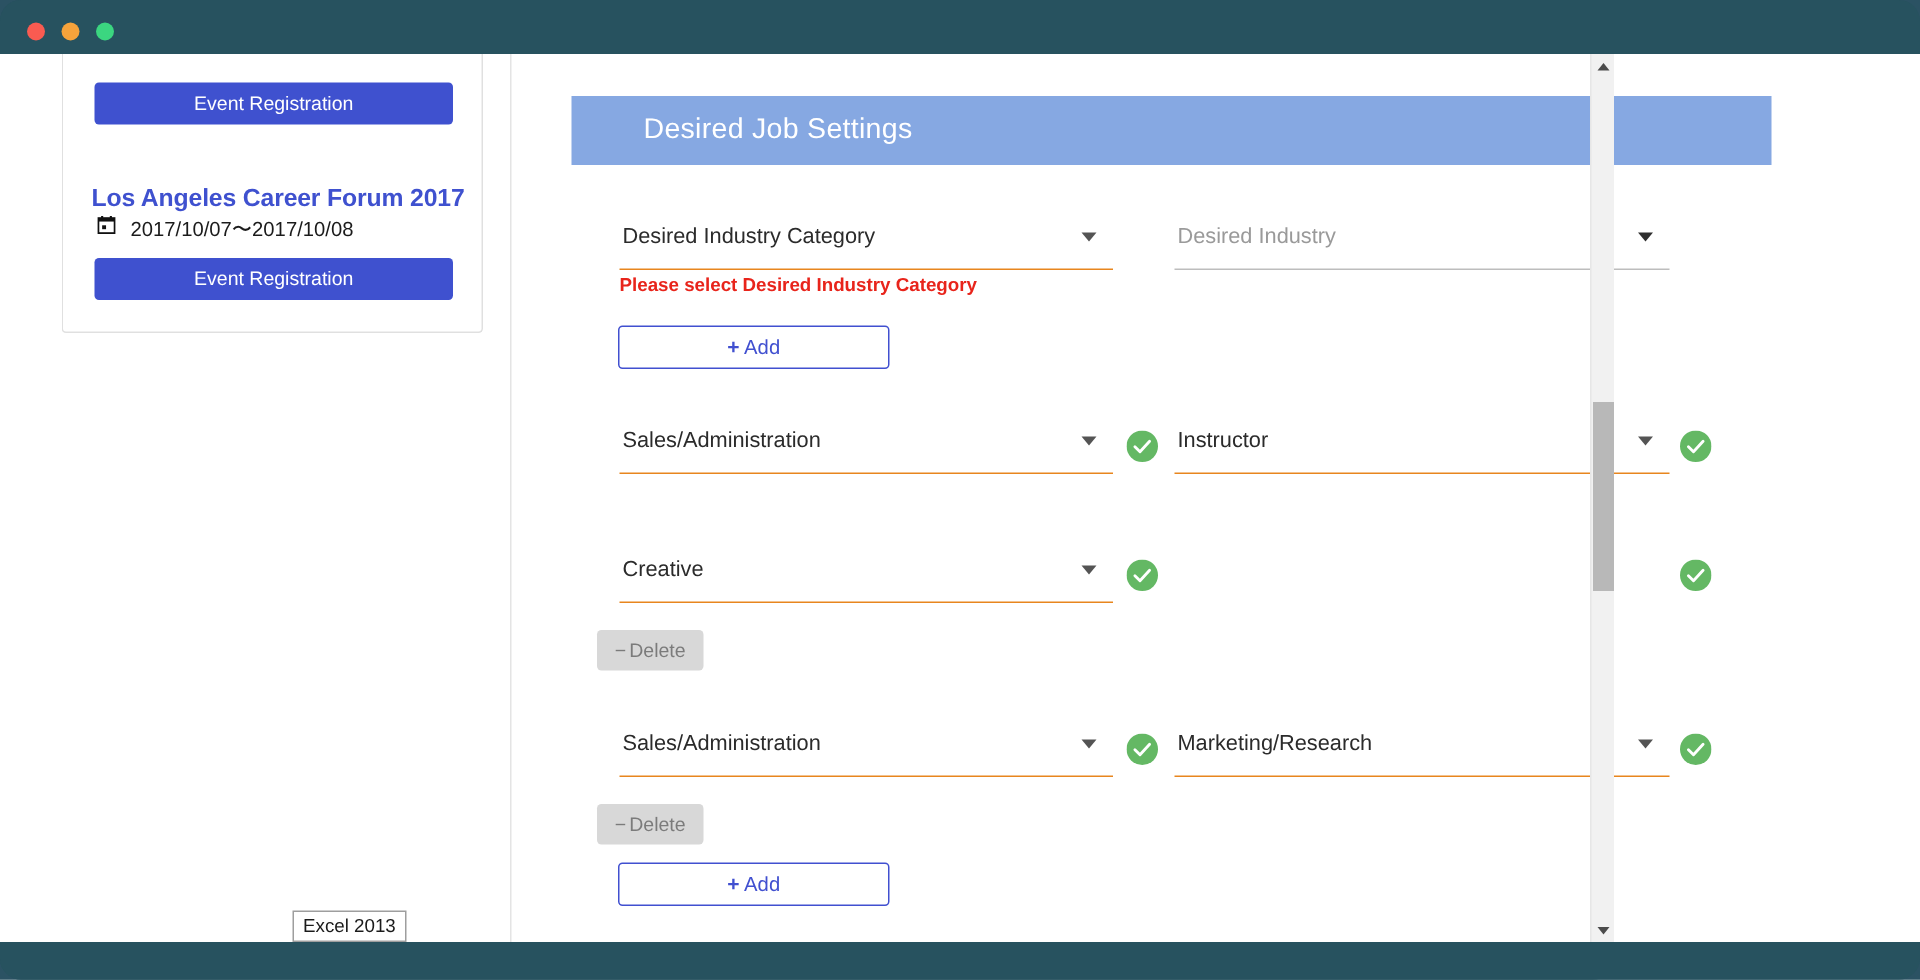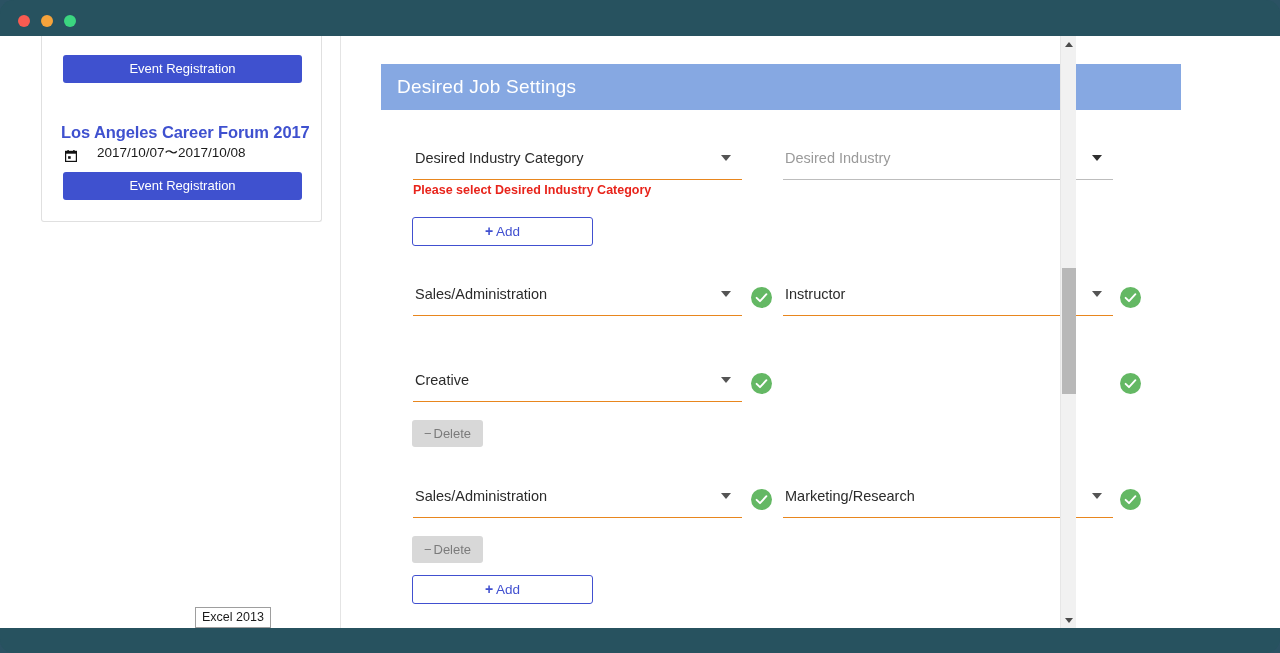--- a/index.html
+++ b/index.html
@@ -105,22 +105,22 @@
     color: #3f51cf;
     letter-spacing: -0.1px;
     white-space: nowrap;
   }
 
   #event-date-row {
     position: absolute;
     left: 23px;
     top: 108px;
     display: flex;
-    align-items: flex-end;
-    gap: 20px;
+    align-items: flex-start;
+    gap: 10px;
     font-size: 13.5px;
     color: #1b1b1b;
     white-space: nowrap;
   }
   .cal-icon {
     display: inline-block;
     width: 12px; height: 12px;
     position: relative;
     flex: 0 0 auto;
   }
@@ -137,21 +137,21 @@
 
   #section-header {
     position: absolute;
     left: 39px;
     top: 28px;
     width: 800px;
     height: 46px;
     background: #86a8e2;
     display: flex;
     align-items: center;
-    padding-left: 16px;
+    padding-left: 48px;
   }
   #section-header-title {
     color: #ffffff;
     font-size: 19px;
     letter-spacing: 0.2px;
   }
 
   
   .form-row {
     position: absolute;
@@ -230,21 +230,21 @@
     font-size: 13.5px;
     cursor: pointer;
     padding: 0;
     line-height: 27px;
     text-align: center;
   }
   .add-btn .sign { font-size: 14px; font-weight: bold; margin-right: 3px; }
 
   .del-btn {
     position: absolute;
-    left: 70px;
+    left: 56px;
     width: 71px;
     height: 27px;
     background: #d8d8d8;
     border: none;
     border-radius: 3px;
     color: #7b7b7b;
     font-family: "Liberation Sans", sans-serif;
     font-size: 13px;
     cursor: pointer;
     padding: 0;

